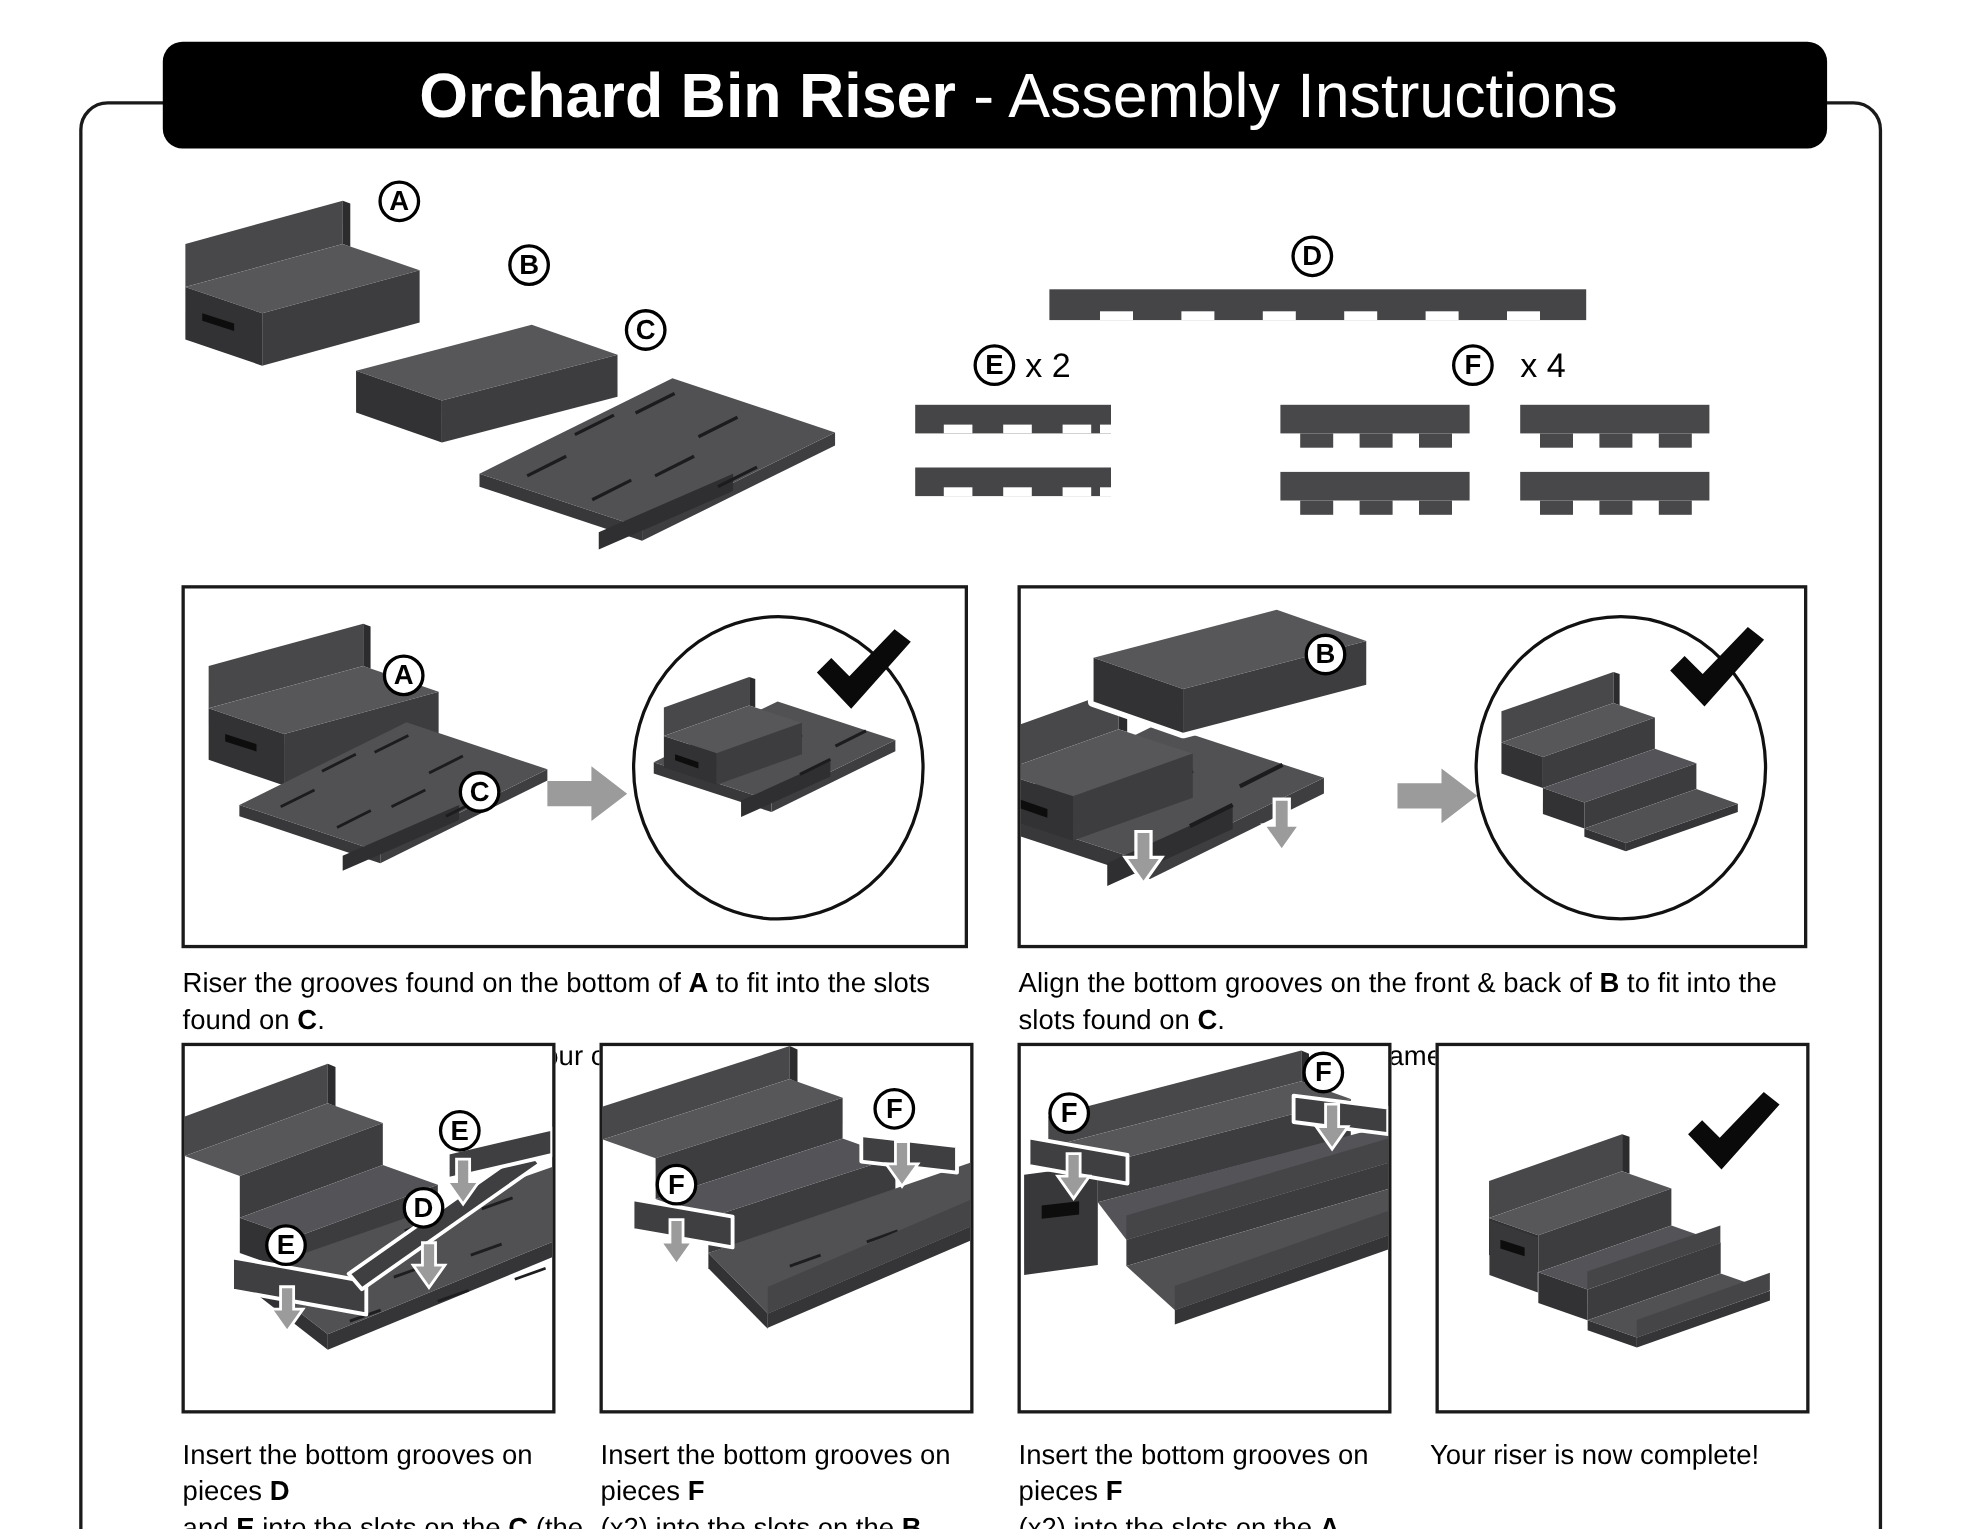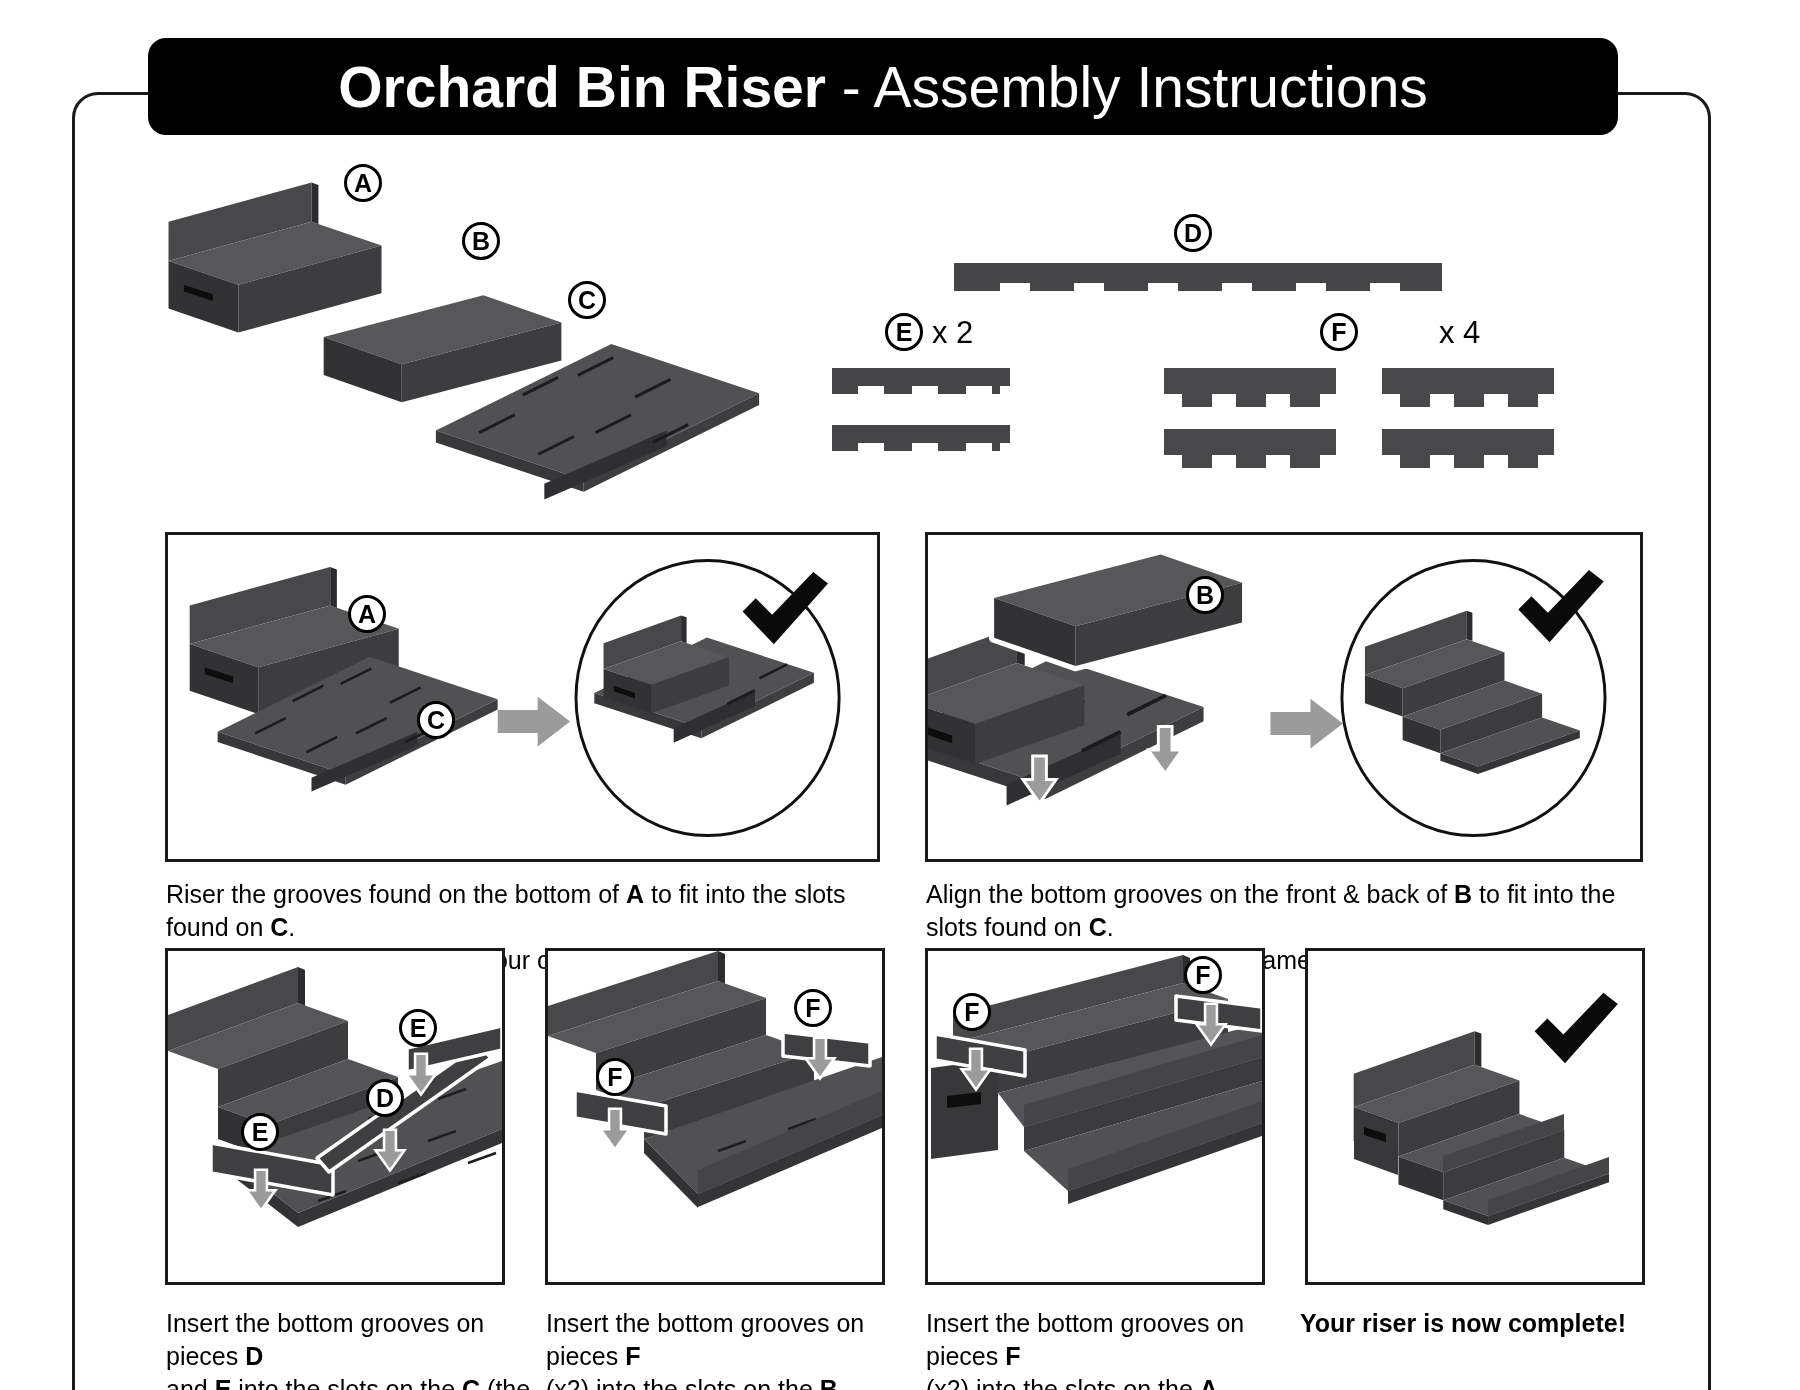--- a/index.html
+++ b/index.html
@@ -3,21 +3,21 @@
 <meta charset="utf-8">
 <style>
   html,body{margin:0;padding:0;background:#fff;}
   #page{position:relative;width:1800px;height:1390px;background:#fff;overflow:hidden;
         font-family:"Liberation Sans", sans-serif;color:#000;}
   .abs{position:absolute;}
   
   #frame{left:72px;top:92px;width:1633px;height:1500px;border:3px solid #1a1a1a;border-radius:26px;}
   
   #banner{left:148px;top:38px;width:1470px;height:97px;background:#000;border-radius:18px;
-          display:flex;align-items:center;justify-content:center;z-index:5;}
+          display:flex;align-items:center;justify-content:center;z-index:5;padding-left:43px;}
   #banner .t{color:#fff;font-size:57px;white-space:pre;}
   #banner .t .b{font-weight:700;}
   #banner .t .r{font-weight:400;}
   
   .badge{width:38px;height:38px;border:3px solid #000;border-radius:50%;background:#fff;
          box-sizing:border-box;display:flex;align-items:center;justify-content:center;
          font-size:25px;font-weight:700;z-index:6;}
   .qty{font-size:31px;font-weight:400;z-index:6;}
   
   .panel{border:3px solid #1a1a1a;background:#fff;box-sizing:border-box;}
@@ -164,21 +164,21 @@
     <rect x="2" y="2" width="178" height="26" fill="#454548"></rect>
     <g fill="#ffffff">
         <rect x="28" y="20" width="26" height="8"></rect>
         <rect x="82" y="20" width="26" height="8"></rect>
         <rect x="136" y="20" width="26" height="8"></rect>
         <rect x="170" y="20" width="10" height="8"></rect>
       </g>
   </svg>
 
   <div class="badge abs" style="left:1320px;top:313px;">F</div>
-  <span class="qty abs" style="left:1439px;top:315px;">x 4</span>
+  <span class="qty abs" style="left:1382px;top:315px;">x 4</span>
   <svg class="abs" style="left:1162px;top:366px;width:176px;height:44px;" viewBox="0 0 176 44">
     <rect x="2" y="2" width="172" height="26" fill="#48484b"></rect>
     <rect x="20" y="28" width="30" height="13" fill="#48484b"></rect>
       <rect x="74" y="28" width="30" height="13" fill="#48484b"></rect>
       <rect x="128" y="28" width="30" height="13" fill="#48484b"></rect>
   </svg>
   <svg class="abs" style="left:1380px;top:366px;width:176px;height:44px;" viewBox="0 0 176 44">
     <rect x="2" y="2" width="172" height="26" fill="#48484b"></rect>
     <rect x="20" y="28" width="30" height="13" fill="#48484b"></rect>
       <rect x="74" y="28" width="30" height="13" fill="#48484b"></rect>
@@ -319,15 +319,15 @@
       <polygon class="rim" points="180,265 301,222 301,206 180,249"></polygon>
       <polygon class="c-e1" points="46,158 90,174 90,224 46,208"></polygon>
       <polygon class="slot" points="56,176 78,183 78,191 56,184"></polygon>
       <use href="#sym-check" x="225" y="40" width="88" height="74"></use>
     </svg>
   </div>
 
   <div class="cap abs" style="left:166px;top:1307px;width:372px;"><span>Insert the bottom grooves on pieces </span><span style="font-weight: bold;">D</span><br><span>and </span><span style="font-weight: bold;">E</span><span> into the slots on the </span><span style="font-weight: bold;">C</span><span> (the base).</span></div>
   <div class="cap abs" style="left:546px;top:1307px;width:372px;"><span>Insert the bottom grooves on pieces </span><span style="font-weight: bold;">F</span><br><span>(x2) into the slots on the </span><span style="font-weight: bold;">B</span><span>.</span></div>
   <div class="cap abs" style="left:926px;top:1307px;width:372px;"><span>Insert the bottom grooves on pieces </span><span style="font-weight: bold;">F</span><br><span>(x2) into the slots on the </span><span style="font-weight: bold;">A</span><span>.</span></div>
-  <div class="cap abs" style="left:1300px;top:1307px;width:372px;font-weight:bold;"><span>Your riser is now complete!</span></div>
+  <div class="cap abs" style="left:1300px;top:1307px;width:372px;"><span>Your riser is now complete!</span></div>
 
 </div>
 
 </body></html>

